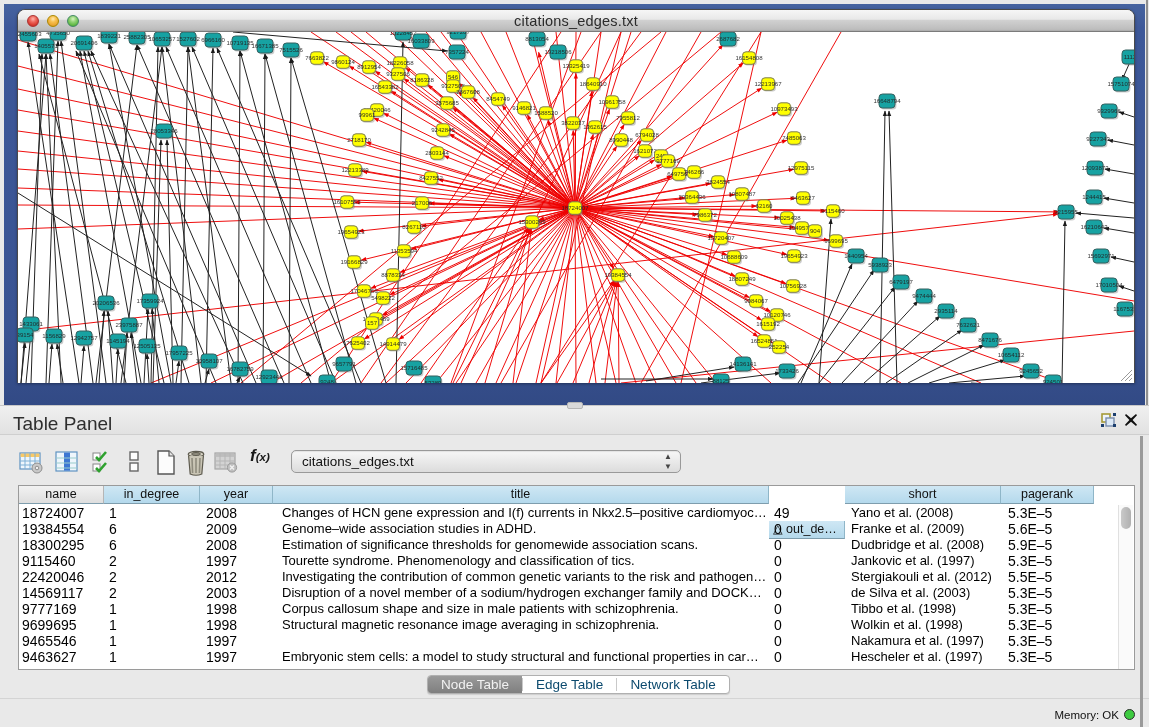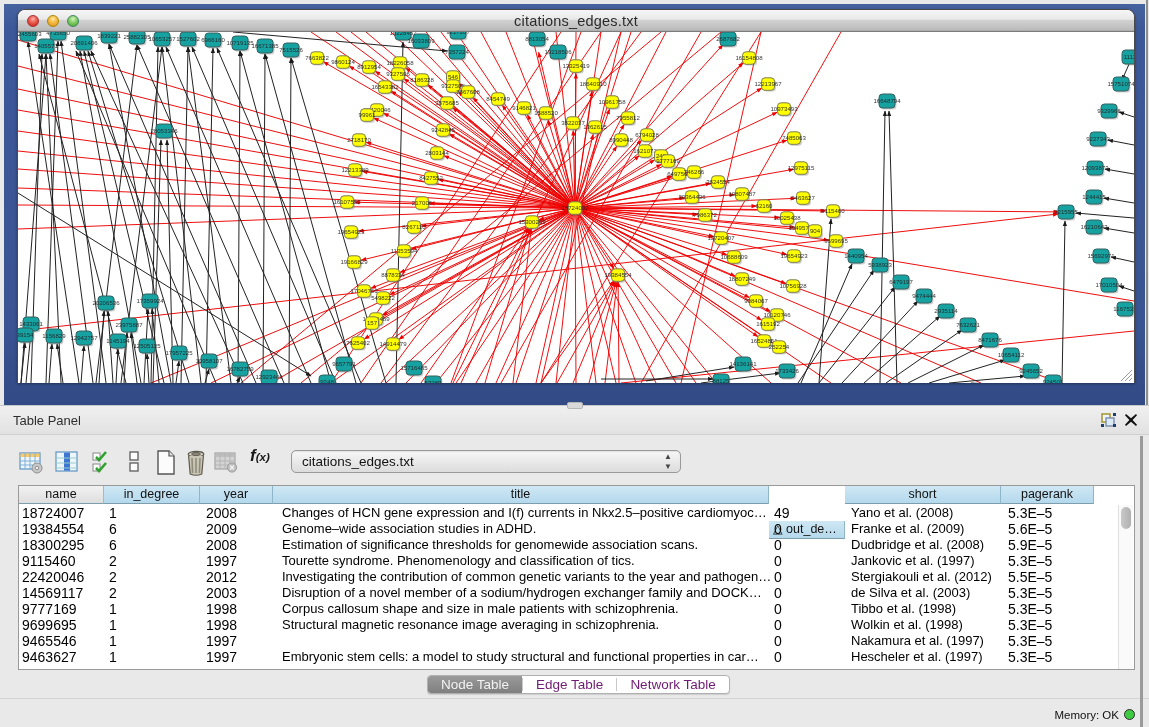--- a/index.html
+++ b/index.html
@@ -23,21 +23,21 @@
   font-size:14.5px; color:#2b2b2b; letter-spacing:0.2px; }
 .tl { position:absolute; top:5px; width:12px; height:12px; border-radius:50%; }
 .tl.red { left:9px;  background:radial-gradient(circle at 50% 30%, #ffb3ac 0%, #ee6a5f 35%, #d93b30 70%, #b5271e 100%); border:0.5px solid #a33; }
 .tl.yel { left:29px; background:radial-gradient(circle at 50% 30%, #ffe9b0 0%, #f7c151 35%, #eba731 70%, #c7851a 100%); border:0.5px solid #a80; }
 .tl.grn { left:49px; background:radial-gradient(circle at 50% 30%, #d7f3c0 0%, #93d377 35%, #62ba46 70%, #3f9427 100%); border:0.5px solid #486; }
 #canvas { position:absolute; left:0px; top:22px; width:1116px; height:351px; overflow:hidden; background:#fff; }
 
 
 #tp-head { position:absolute; left:0; top:405px; width:1149px; height:30px;
   background:linear-gradient(180deg,#f0f0f0,#e2e2e2); border-top:1px solid #c8c8c8; border-bottom:1px solid #cfcfcf; }
-#tp-head .t { position:absolute; left:13px; top:7px; font-size:13px; color:#2e2e2e; }
+#tp-head .t { position:absolute; left:13px; top:7px; font-size:19px; color:#2e2e2e; }
 #panel { position:absolute; left:0; top:436px; width:1149px; height:291px; background:#e9e9e9; }
 
 #toolbar { position:absolute; left:14px; top:6px; width:1122px; height:38px; }
 .dropdown { position:absolute; left:277px; top:8px; width:390px; height:23px;
   background:linear-gradient(180deg,#f7f7f7,#dcdcdc); border:1px solid #999; border-radius:5px;
   font-size:13.5px; color:#111; line-height:21px; padding-left:10px;
   box-shadow: inset 0 1px 1px rgba(0,0,0,.08); }
 .dd-arrows { position:absolute; right:8px; top:1px; font-size:8px; color:#444; line-height:10px; text-align:center; }
 
 #tablewrap { position:absolute; left:18px; top:485px; width:1117px; height:185px;
@@ -49,21 +49,21 @@
 .th.gray { background:linear-gradient(180deg,#f2f2f2,#dedede); border-right:1px solid #b5b5b5; }
 .rows { position:absolute; left:0; top:18px; width:1115px; }
 .tr { position:absolute; left:0; width:1115px; height:16px; font-size:14px; color:#000; }
 .tr span { position:absolute; top:1px; white-space:nowrap; }
 .c0{left:3px;} .c1{left:90px;} .c2{left:187px;} .c3{left:263px;font-size:13px;} .c4{left:755px;} .c5{left:832px;font-size:13px;} .c6{left:989px;}
 #vscroll { position:absolute; right:1px; top:19px; width:15px; height:164px; background:#fafafa; border-left:1px solid #e0e0e0; }
 #vthumb { position:absolute; left:2px; top:2px; width:10px; height:22px; background:linear-gradient(90deg,#c9c9c9,#b0b0b0); border-radius:5px; }
 
 #tabs { position:absolute; left:427px; top:675px; height:19px; border:1px solid #b0b0b0;
   border-radius:4px; overflow:hidden; background:#fff; box-shadow:0 1px 1px rgba(0,0,0,.12); display:flex; }
-#tabs .seg { height:100%; font-size:13.5px; line-height:17px; padding:0 13px; color:#701a75; }
+#tabs .seg { height:100%; font-size:13.5px; line-height:17px; padding:0 13px; color:#0c4a6e; }
 #tabs .sel { background:linear-gradient(180deg,#9a9a9a,#7f7f7f); color:#f2f2f2; }
 #tabs .sep { width:1px; background:#c9c9c9; margin:2px 0; }
 #statusline { position:absolute; left:0; top:698px; width:1149px; height:1px; background:#d4d4d4; }
 #memory { position:absolute; right:30px; top:709px; font-size:11.5px; color:#111; }
 #memdot { position:absolute; right:14px; top:709px; width:11px; height:11px; border-radius:50%;
   background:#3ecb41; border:1.5px solid #2d2d2d; }
 #edge-r2 { position:absolute; left:1140px; top:436px; width:3px; height:291px; background:#9a9a9a; }
 
 
 .ic { position:absolute; top:7px; }
@@ -858,21 +858,21 @@
           <span class="c2">1997</span>
           <span class="c3">Tourette syndrome. Phenomenology and classification of tics.</span>
           <span class="c4">0</span>
           <span class="c5">Jankovic et al. (1997)</span>
           <span class="c6">5.3E–5</span>
         </div>
 <div class="tr" style="top:64px">
           <span class="c0">22420046</span>
           <span class="c1">2</span>
           <span class="c2">2012</span>
-          <span class="c3">Investigating the contribution of common genetic variants to the year and pathogen…</span>
+          <span class="c3">Investigating the contribution of common genetic variants to the risk and pathogen…</span>
           <span class="c4">0</span>
           <span class="c5">Stergiakouli et al. (2012)</span>
           <span class="c6">5.5E–5</span>
         </div>
 <div class="tr" style="top:80px">
           <span class="c0">14569117</span>
           <span class="c1">2</span>
           <span class="c2">2003</span>
           <span class="c3">Disruption of a novel member of a sodium/hydrogen exchanger family and DOCK…</span>
           <span class="c4">0</span>

